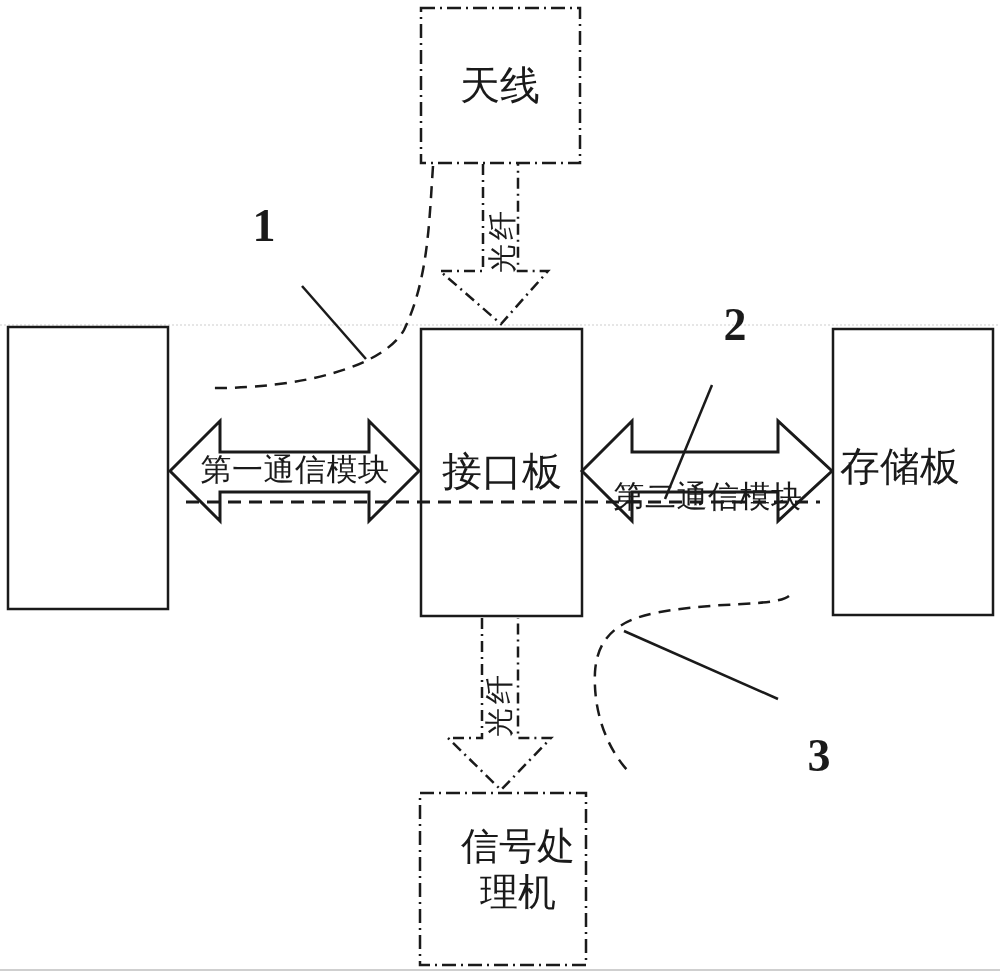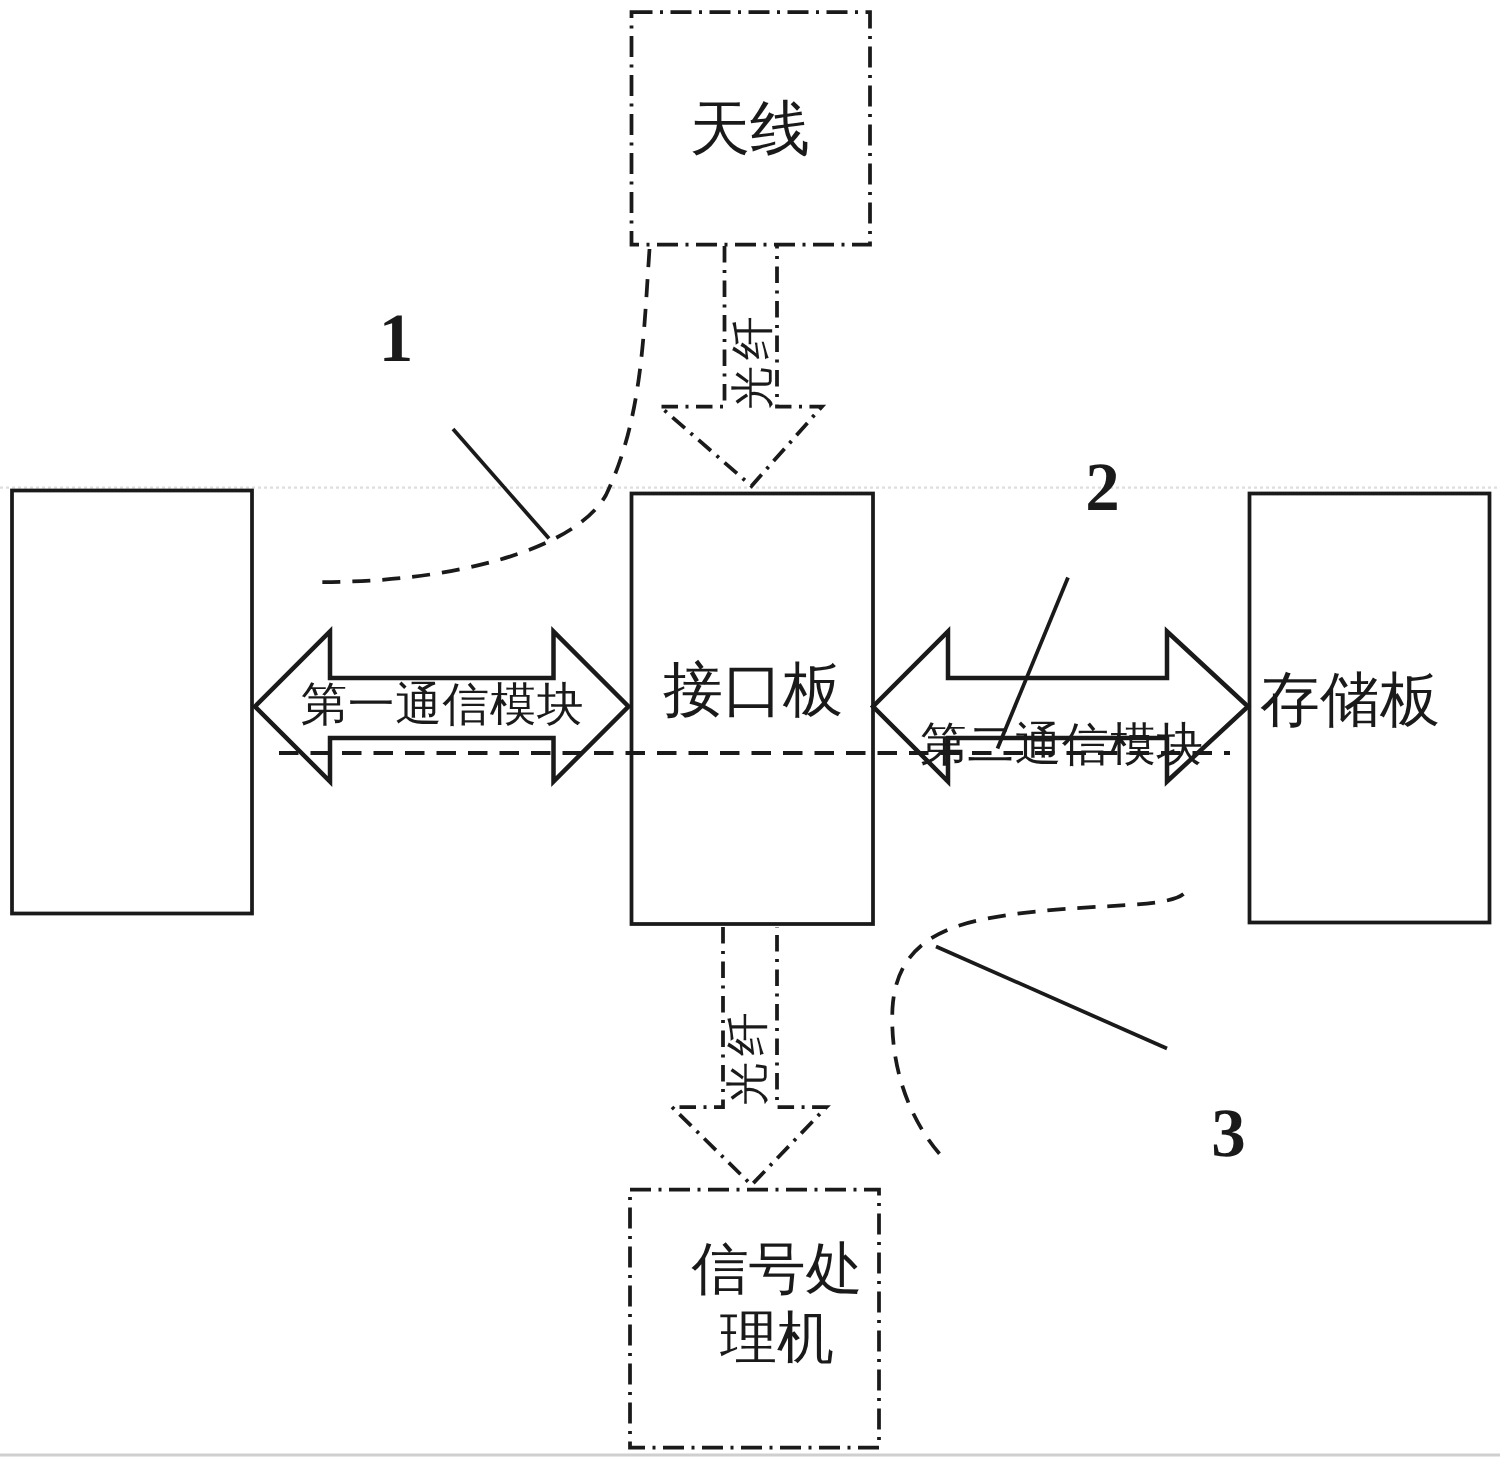--- a/index.html
+++ b/index.html
@@ -90,21 +90,21 @@
     <path d="M789,596 C775,607 715,601 655,613 C615,621 597,640 595,672 C593,712 607,748 628,771" fill="none" stroke="#1a1a1a" stroke-width="2.5" stroke-dasharray="12 8"></path>
 
     <line x1="302" y1="286" x2="366" y2="359" stroke="#1a1a1a" stroke-width="2.5"></line>
     <line x1="712" y1="385" x2="665" y2="499" stroke="#1a1a1a" stroke-width="2.5"></line>
     <line x1="624" y1="631" x2="778" y2="699" stroke="#1a1a1a" stroke-width="2.5"></line>
   </svg>
 
   <div class="lbl box-label" style="left:500px; top:86px;">天线</div>
 
 
-  <div class="lbl box-label" style="left:502px; top:460px;">接口板</div>
+  <div class="lbl box-label" style="left:502px; top:472px;">接口板</div>
 
   <div class="lbl box-label" style="left:900px; top:467px;">存储板</div>
 
   <div class="lbl two-line" style="left:503px; top:870px;margin-left:15px;">信号处理机</div>
 
   <div class="lbl fiber-label" style="left:503px; top:240px;">光纤</div>
 
   <div class="lbl fiber-label" style="left:500px; top:704px;">光纤</div>
 
   <div class="lbl arrow-label" style="left:295px; top:470px;">第一通信模块</div>

